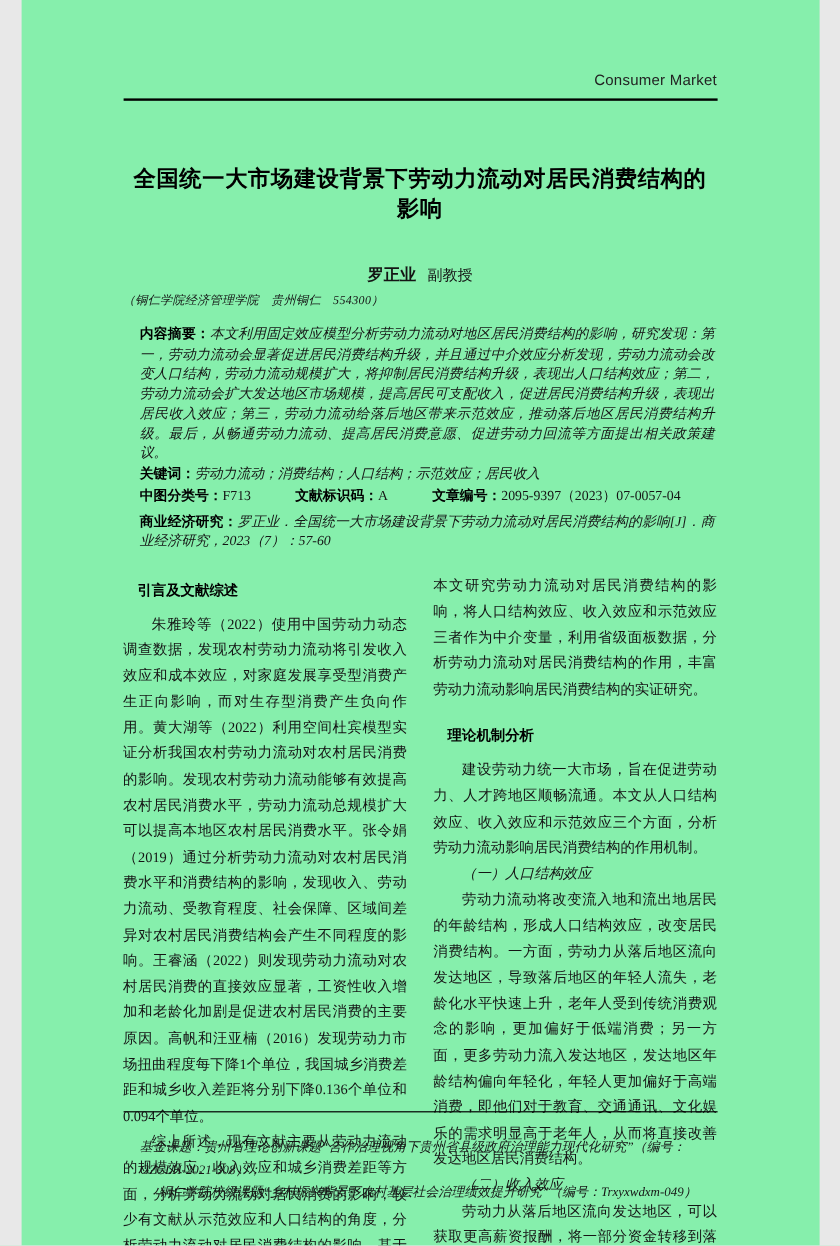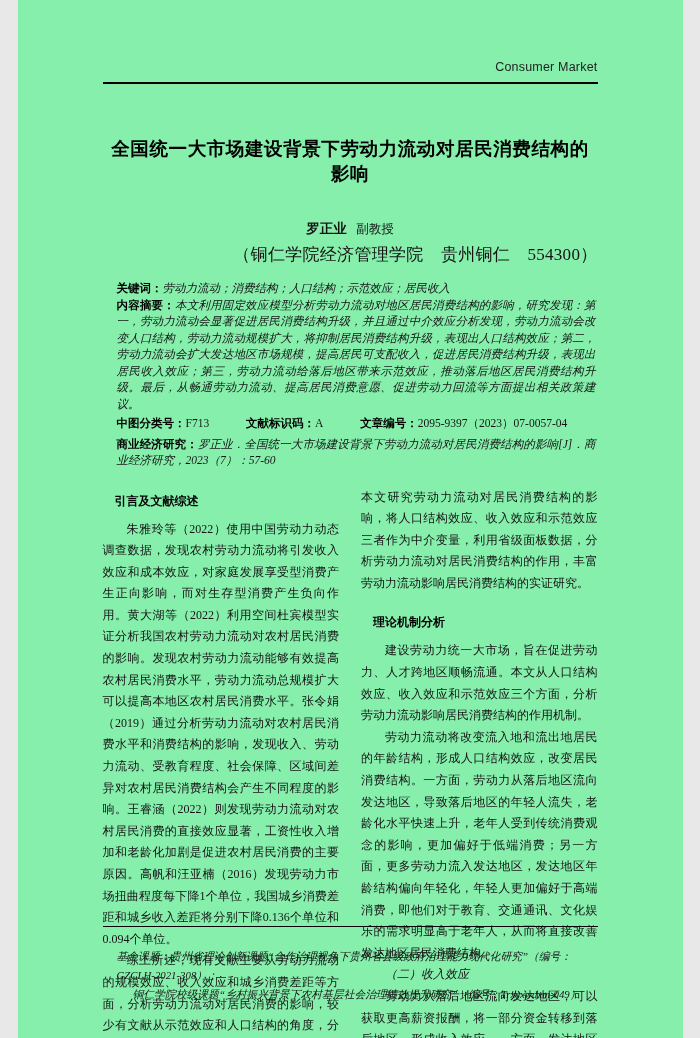--- a/index.html
+++ b/index.html
@@ -23,21 +23,21 @@
   .header-rule{border:none;border-top:2px solid #000;margin:8px 0 0 0;}
   .paper-title{
     margin-top:52px;
     text-align:center;
     font-family:"Liberation Sans","DejaVu Sans",sans-serif;
     font-weight:bold;font-size:18.5px;letter-spacing:.6px;color:#000;
   }
   .author-line{margin-top:34px;text-align:center;font-size:13.5px;}
   .author-name{font-family:"Liberation Sans","DejaVu Sans",sans-serif;font-weight:bold;}
   .author-degree{font-size:12.5px;margin-left:6px;}
-  .affiliation{margin-top:5px;text-align:right;font-size:17px;letter-spacing:.3px;}
+  .affiliation{margin-top:5px;text-align:left;font-style:italic;font-size:10px;letter-spacing:.3px;}
   .meta-block{margin:14px 2px 0 14px;font-size:11.5px;line-height:16.5px;text-align:justify;}
   .meta-row{margin:0;}
   .meta-label{font-family:"Liberation Sans","DejaVu Sans",sans-serif;font-weight:bold;font-style:normal;color:#000;}
   .meta-italic{font-style:italic;}
   .clc-row{margin-top:3px;font-size:11.5px;}
   .clc-item{display:inline-block;margin-right:34px;}
   .clc-item:last-child{margin-right:0;}
   .clc-value{font-style:normal;}
   .citation-row{margin-top:4px;}
   .columns{display:flex;gap:22px;margin-top:18px;}
@@ -75,40 +75,41 @@
 
     <h1 class="paper-title">全国统一大市场建设背景下劳动力流动对居民消费结构的影响</h1>
 
     <div class="author-line">
       <span class="author-name">罗正业</span>
       <span class="author-degree">副教授</span>
     </div>
     <div class="affiliation">（铜仁学院经济管理学院　贵州铜仁　554300）</div>
 
     <div class="meta-block">
+      <p class="meta-row"><span class="meta-label">内容摘要：</span><span class="meta-italic">本文利用固定效应模型分析劳动力流动对地区居民消费结构的影响，研究发现：第一，劳动力流动会显著促进居民消费结构升级，并且通过中介效应分析发现，劳动力流动会改变人口结构，劳动力流动规模扩大，将抑制居民消费结构升级，表现出人口结构效应；第二，劳动力流动会扩大发达地区市场规模，提高居民可支配收入，促进居民消费结构升级，表现出居民收入效应；第三，劳动力流动给落后地区带来示范效应，推动落后地区居民消费结构升级。最后，从畅通劳动力流动、提高居民消费意愿、促进劳动力回流等方面提出相关政策建议。</span></p>
       <p class="meta-row"><span class="meta-label">关键词：</span><span class="meta-italic">劳动力流动；消费结构；人口结构；示范效应；居民收入</span></p>
-      <p class="meta-row"><span class="meta-label">内容摘要：</span><span class="meta-italic">本文利用固定效应模型分析劳动力流动对地区居民消费结构的影响，研究发现：第一，劳动力流动会显著促进居民消费结构升级，并且通过中介效应分析发现，劳动力流动会改变人口结构，劳动力流动规模扩大，将抑制居民消费结构升级，表现出人口结构效应；第二，劳动力流动会扩大发达地区市场规模，提高居民可支配收入，促进居民消费结构升级，表现出居民收入效应；第三，劳动力流动给落后地区带来示范效应，推动落后地区居民消费结构升级。最后，从畅通劳动力流动、提高居民消费意愿、促进劳动力回流等方面提出相关政策建议。</span></p>
       <p class="meta-row clc-row">
         <span class="clc-item"><span class="meta-label">中图分类号：</span><span class="clc-value meta-italic">F713</span></span>
         <span class="clc-item"><span class="meta-label">文献标识码：</span><span class="clc-value meta-italic">A</span></span>
         <span class="clc-item"><span class="meta-label">文章编号：</span><span class="clc-value meta-italic">2095-9397（2023）07-0057-04</span></span>
       </p>
       <p class="meta-row citation-row"><span class="meta-label">商业经济研究：</span><span class="meta-italic">罗正业．全国统一大市场建设背景下劳动力流动对居民消费结构的影响[J]．商业经济研究，2023（7）：57-60</span></p>
     </div>
 
     <div class="columns">
       <div class="col">
         <h2 class="col-heading">引言及文献综述</h2>
         <p>朱雅玲等（2022）使用中国劳动力动态调查数据，发现农村劳动力流动将引发收入效应和成本效应，对家庭发展享受型消费产生正向影响，而对生存型消费产生负向作用。黄大湖等（2022）利用空间杜宾模型实证分析我国农村劳动力流动对农村居民消费的影响。发现农村劳动力流动能够有效提高农村居民消费水平，劳动力流动总规模扩大可以提高本地区农村居民消费水平。张令娟（2019）通过分析劳动力流动对农村居民消费水平和消费结构的影响，发现收入、劳动力流动、受教育程度、社会保障、区域间差异对农村居民消费结构会产生不同程度的影响。王睿涵（2022）则发现劳动力流动对农村居民消费的直接效应显著，工资性收入增加和老龄化加剧是促进农村居民消费的主要原因。高帆和汪亚楠（2016）发现劳动力市场扭曲程度每下降1个单位，我国城乡消费差距和城乡收入差距将分别下降0.136个单位和0.094个单位。</p>
         <p>综上所述，现有文献主要从劳动力流动的规模效应、收入效应和城乡消费差距等方面，分析劳动力流动对居民消费的影响，较少有文献从示范效应和人口结构的角度，分析劳动力流动对居民消费结构的影响。基于此，</p>
       </div>
       <div class="col">
         <p class="continue">本文研究劳动力流动对居民消费结构的影响，将人口结构效应、收入效应和示范效应三者作为中介变量，利用省级面板数据，分析劳动力流动对居民消费结构的作用，丰富劳动力流动影响居民消费结构的实证研究。</p>
         <h2 class="col-heading second">理论机制分析</h2>
         <p>建设劳动力统一大市场，旨在促进劳动力、人才跨地区顺畅流通。本文从人口结构效应、收入效应和示范效应三个方面，分析劳动力流动影响居民消费结构的作用机制。</p>
+        <p class="subheading">（一）人口结构效应</p>
         <p>劳动力流动将改变流入地和流出地居民的年龄结构，形成人口结构效应，改变居民消费结构。一方面，劳动力从落后地区流向发达地区，导致落后地区的年轻人流失，老龄化水平快速上升，老年人受到传统消费观念的影响，更加偏好于低端消费；另一方面，更多劳动力流入发达地区，发达地区年龄结构偏向年轻化，年轻人更加偏好于高端消费，即他们对于教育、交通通讯、文化娱乐的需求明显高于老年人，从而将直接改善发达地区居民消费结构。</p>
         <p class="subheading">（二）收入效应</p>
         <p>劳动力从落后地区流向发达地区，可以获取更高薪资报酬，将一部分资金转移到落后地区，形成收入效应。一方面，发达地区的技术优势和产业结构优势明显，落后地区的劳动力流向发达地区，可以享受发达地区的技术溢出，获取更高薪资，并且，劳动者会将一部分薪资转移到落后</p>
       </div>
     </div>
   </div>
 
   <div class="footer">
     <hr class="footer-rule">
     <div class="fund-line">基金课题：贵州省理论创新课题“合作治理视角下贵州省县级政府治理能力现代化研究”（编号：GZCLH-2021-308）；</div>

